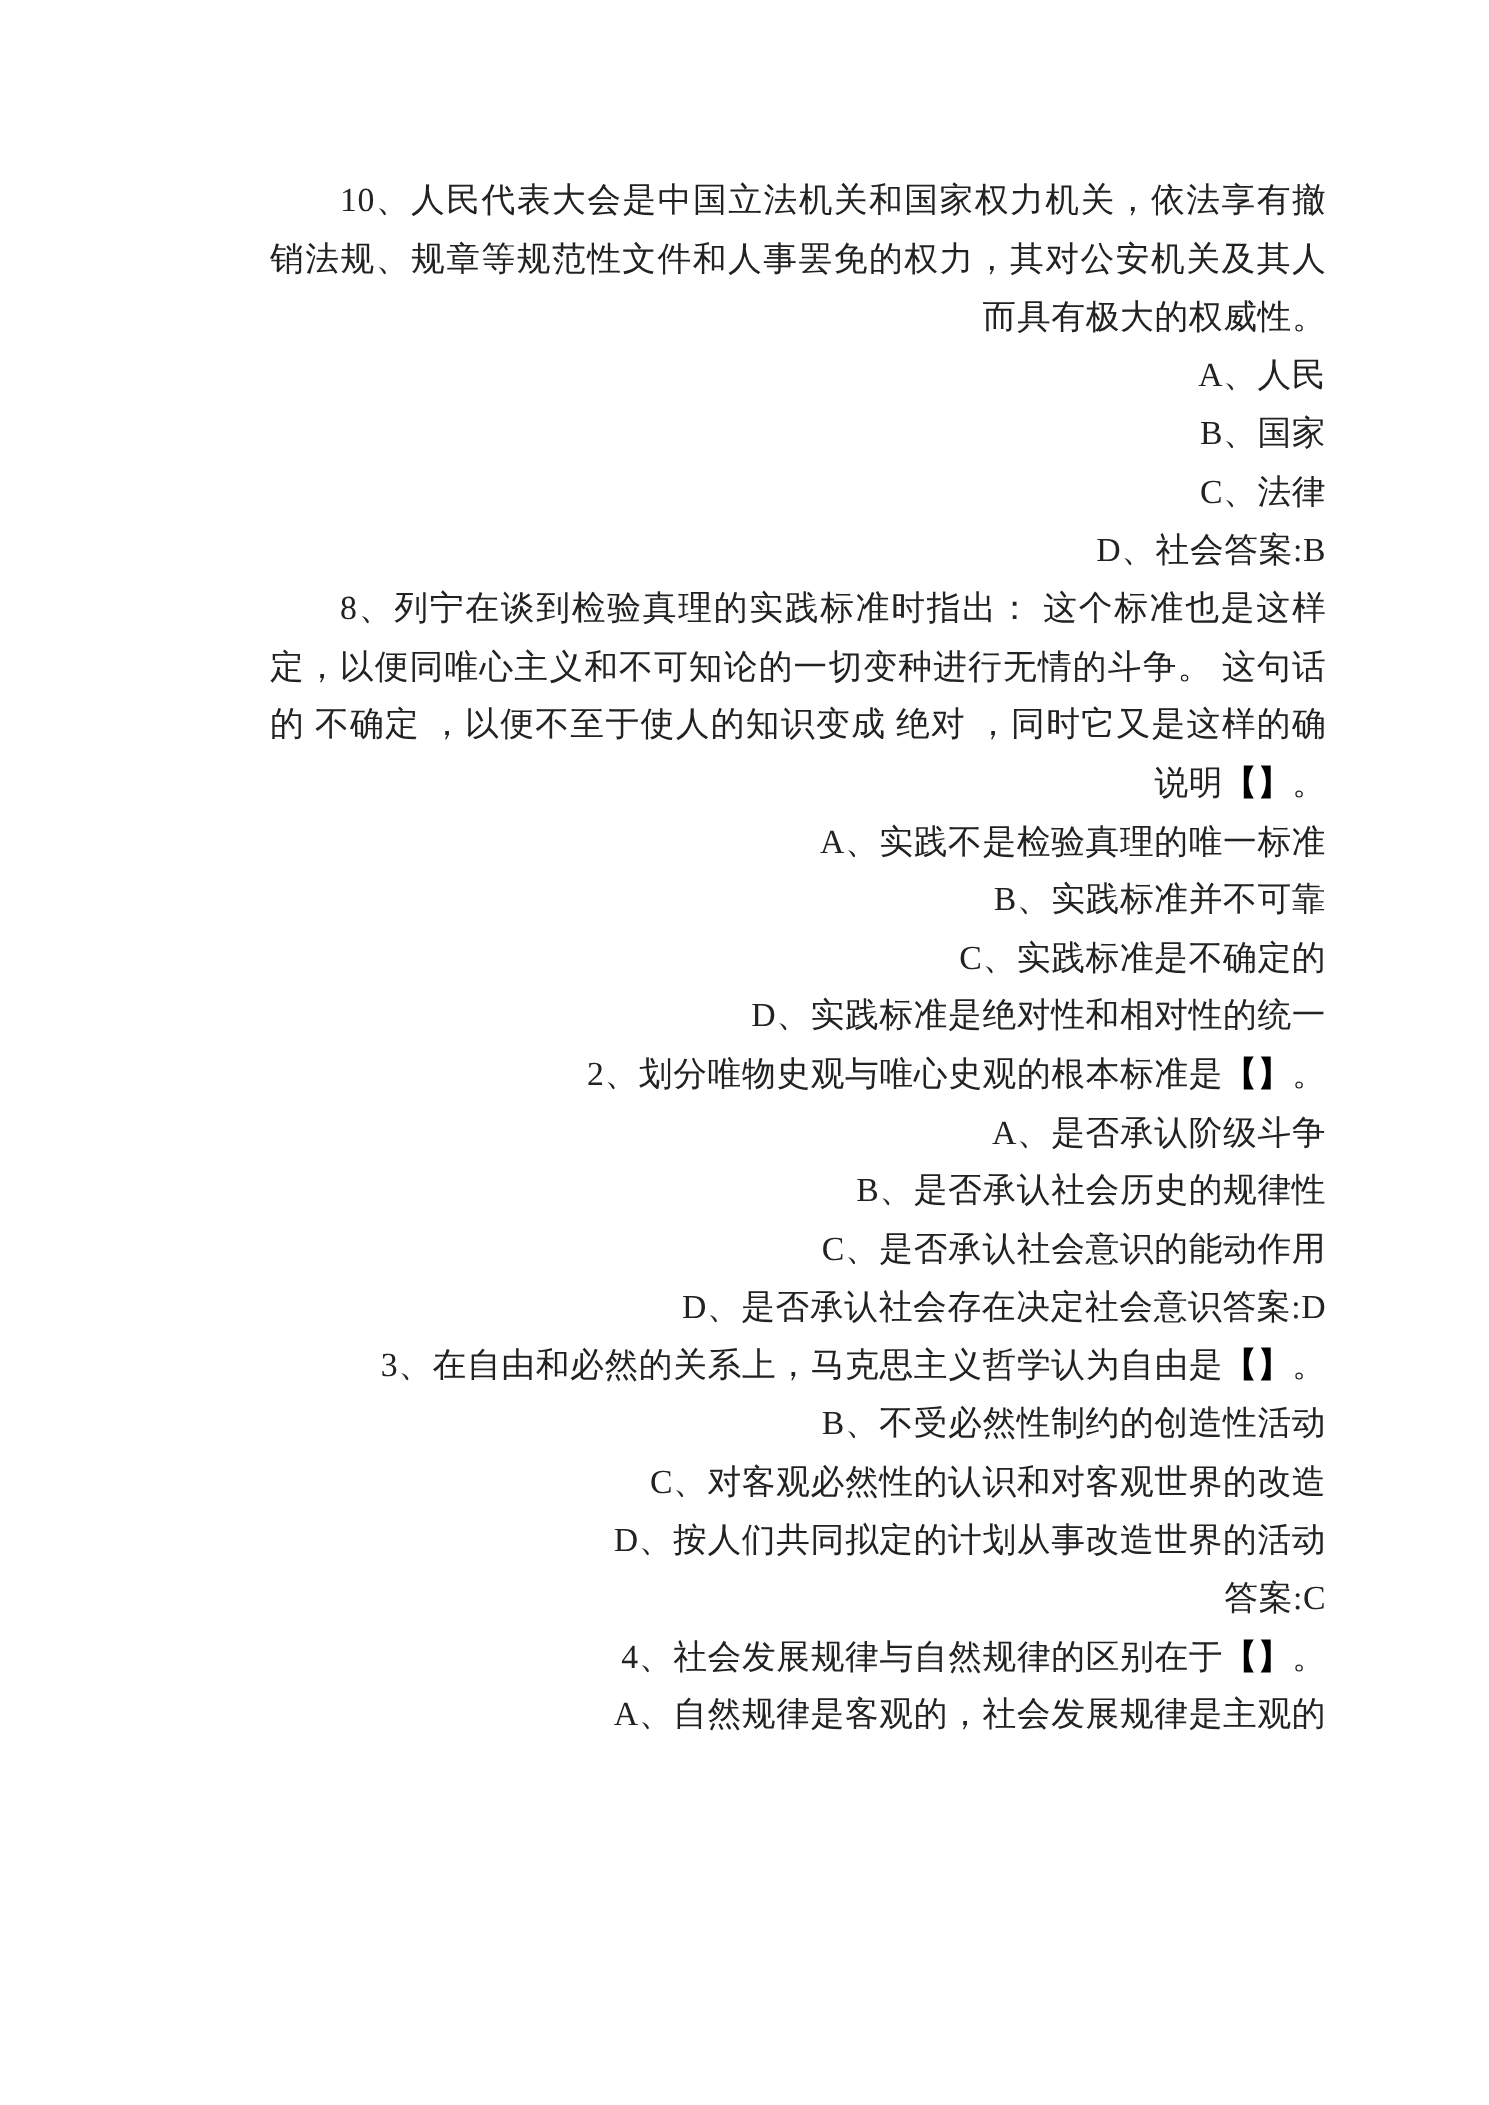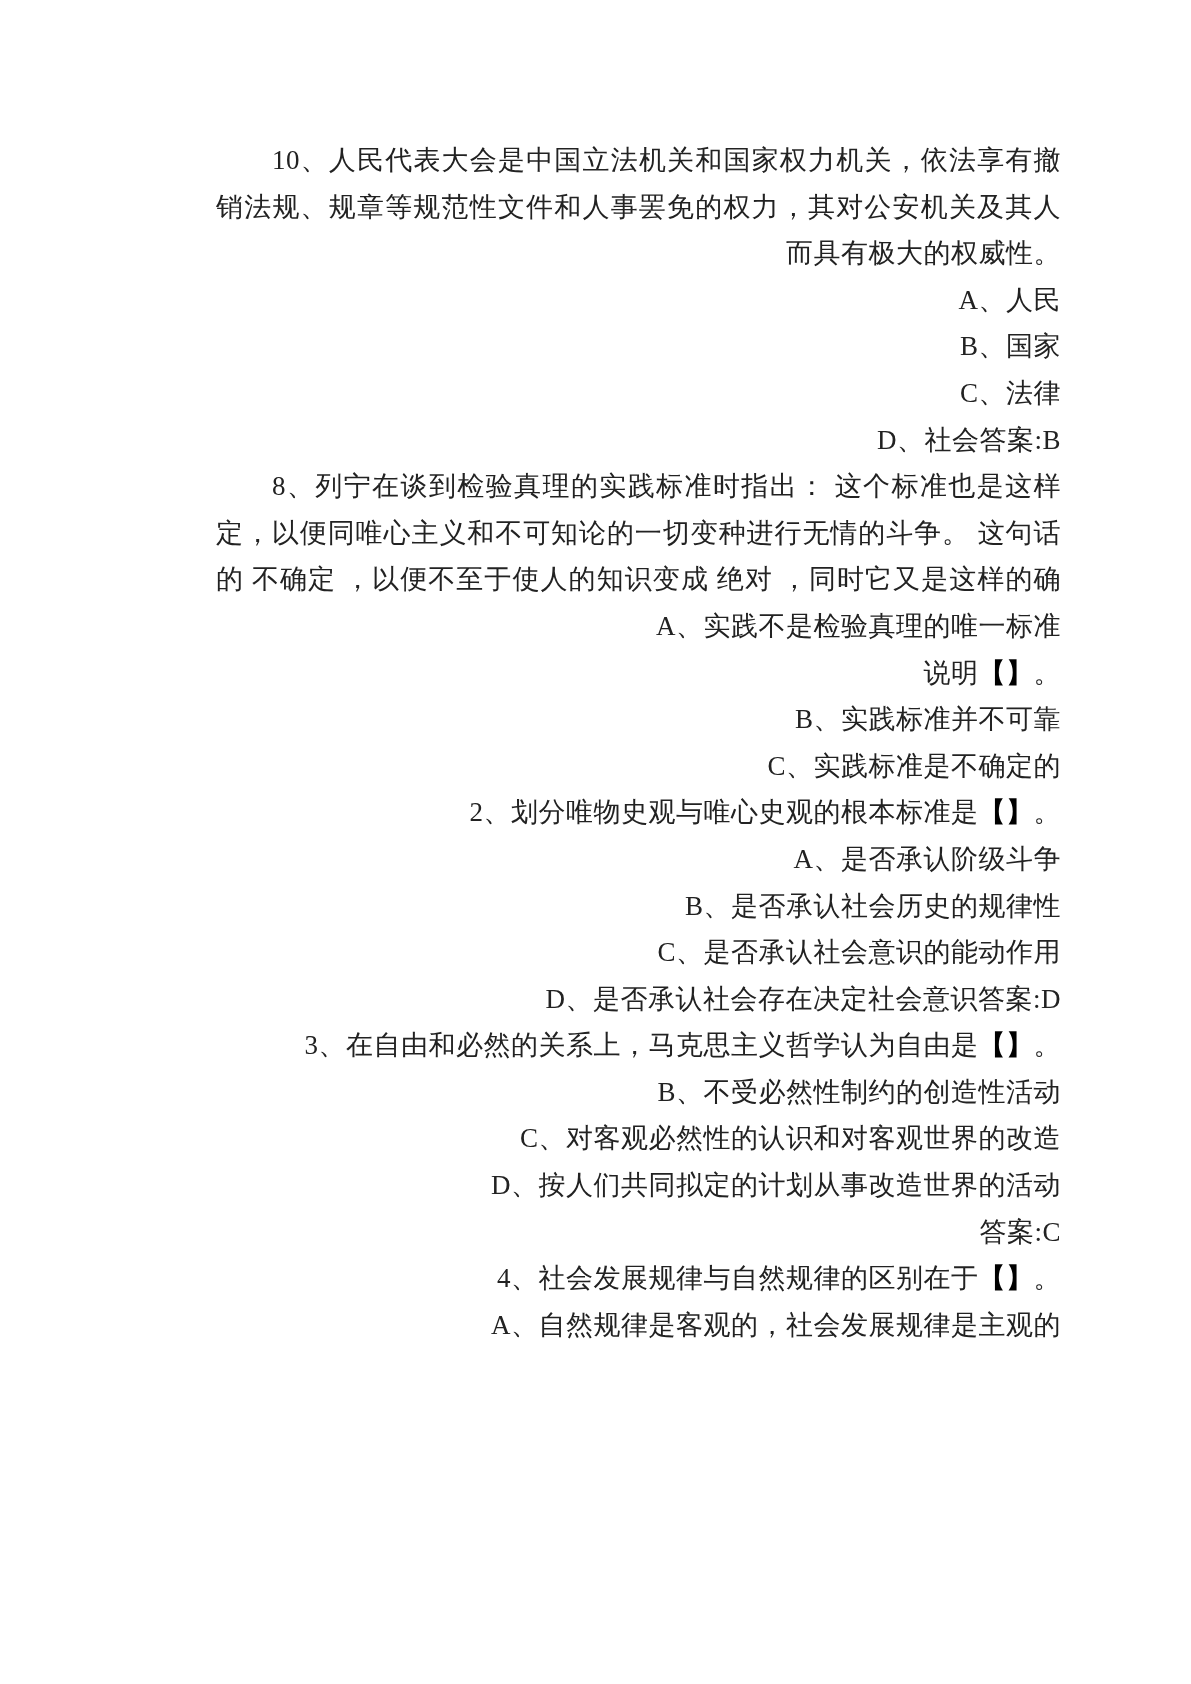--- a/index.html
+++ b/index.html
@@ -51,24 +51,25 @@
     <div class="line ind1o">A、人民</div>
     <div class="line ind1o">B、国家</div>
     <div class="line ind1o">C、法律</div>
     <div class="line ind1o">D、社会答案:B</div>
   </section>
 
   <section>
     <div class="line ind2 jf">8、列宁在谈到检验真理的实践标准时指出： 这个标准也是这样</div>
     <div class="line jf">定，以便同唯心主义和不可知论的一切变种进行无情的斗争。 这句话</div>
     <div class="line jf">的 不确定 ，以便不至于使人的知识变成 绝对 ，同时它又是这样的确</div>
+    <div class="line">说明<span class="bkt">【】</span>。</div>
     <div class="line ind1o">A、实践不是检验真理的唯一标准</div>
-    <div class="line">说明<span class="bkt">【】</span>。</div>
     <div class="line ind1o">B、实践标准并不可靠</div>
     <div class="line ind1o">C、实践标准是不确定的</div>
+    <div class="line ind1o">D、实践标准是绝对性和相对性的统一</div>
   </section>
 
   <section>
     <div class="line ind2">2、划分唯物史观与唯心史观的根本标准是<span class="bkt">【】</span>。</div>
     <div class="line ind1o">A、是否承认阶级斗争</div>
     <div class="line ind1o">B、是否承认社会历史的规律性</div>
     <div class="line ind1o">C、是否承认社会意识的能动作用</div>
     <div class="line ind1o">D、是否承认社会存在决定社会意识答案:D</div>
   </section>
 

